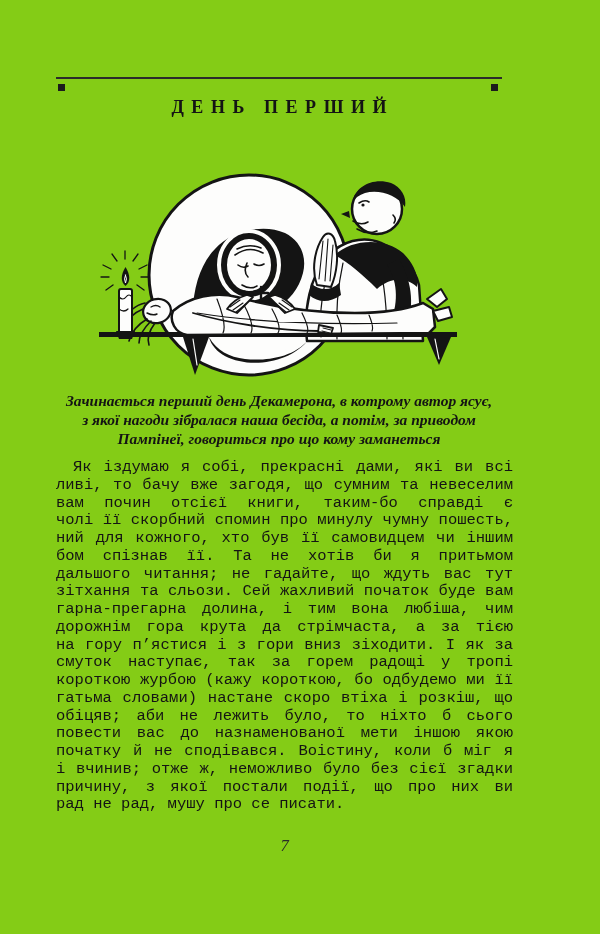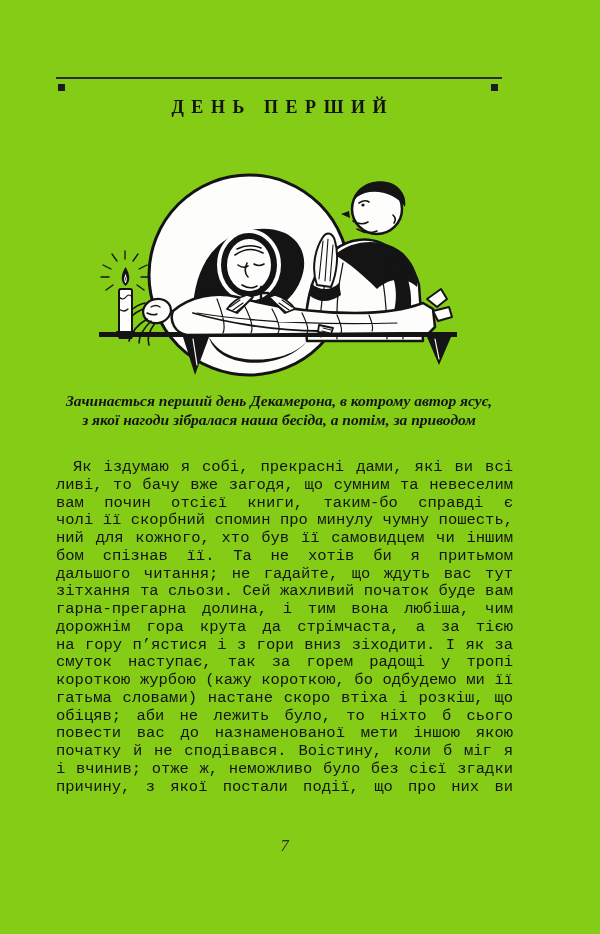--- a/index.html
+++ b/index.html
@@ -102,20 +102,21 @@
       <path d="M28.5,112 Q26.5,116 28.5,120 Q30.5,116 28.5,112" stroke="#fdfdfc" stroke-width="1"></path>
       <rect x="22" y="126" width="13" height="44" rx="2" fill="#fdfdfc" stroke="#141414" stroke-width="2"></rect>
       <path d="M22,134 Q26,138 29,134 Q32,130 35,134 M22,146 Q27,150 31,146" stroke="#141414" stroke-width="1.2"></path>
       <path d="M19,168 H38 L35,176 H22 Z" fill="#141414"></path>
     </svg>
   </div>
 
   <div class="intro">
     <div>Зачинається перший день Декамерона, в котрому автор ясує,</div>
     <div>з якої нагоди зібралася наша бесіда, а потім, за приводом</div>
+    <div>Пампінеї, говориться про що кому заманеться</div>
   </div>
 
   <div class="bodytext">
     <div class="bl first">Як іздумаю я собі, прекрасні дами, які ви всі зроду жаліс-</div>
     <div class="bl">ливі, то бачу вже загодя, що сумним та невеселим здасться</div>
     <div class="bl">вам почин отсієї книги, таким-бо справді є поставлений на</div>
     <div class="bl">чолі її скорбний спомин про минулу чумну пошесть, печаль-</div>
     <div class="bl">ний для кожного, хто був її самовидцем чи іншим яким ро-</div>
     <div class="bl">бом спізнав її. Та не хотів би я притьмом одстрашити вас од</div>
     <div class="bl">дальшого читання; не гадайте, що ждуть вас тут самі тільки</div>
@@ -124,17 +125,18 @@
     <div class="bl">дорожнім гора крута да стрімчаста, а за тією горою та лежить</div>
     <div class="bl">на гору п’ястися і з гори вниз зіходити. І як за веселощами</div>
     <div class="bl">смуток наступає, так за горем радощі у тропі йдуть. За сією</div>
     <div class="bl">короткою журбою (кажу короткою, бо одбудемо ми її неба-</div>
     <div class="bl">гатьма словами) настане скоро втіха і розкіш, що я попереду</div>
     <div class="bl">обіцяв; аби не лежить було, то ніхто б сього після такого</div>
     <div class="bl">повести вас до назнаменованої мети іншою якою дорогою, а</div>
     <div class="bl">початку й не сподівався. Воістину, коли б міг я достойно</div>
     <div class="bl">і вчинив; отже ж, неможливо було без сієї згадки з’ясувати</div>
     <div class="bl">причину, з якої постали події, що про них ви читатимете;</div>
+    <div class="bl last">рад не рад, мушу про се писати.</div>
   </div>
 
   <div class="pagenum">7</div>
 
 </div>
 
 </body></html>

